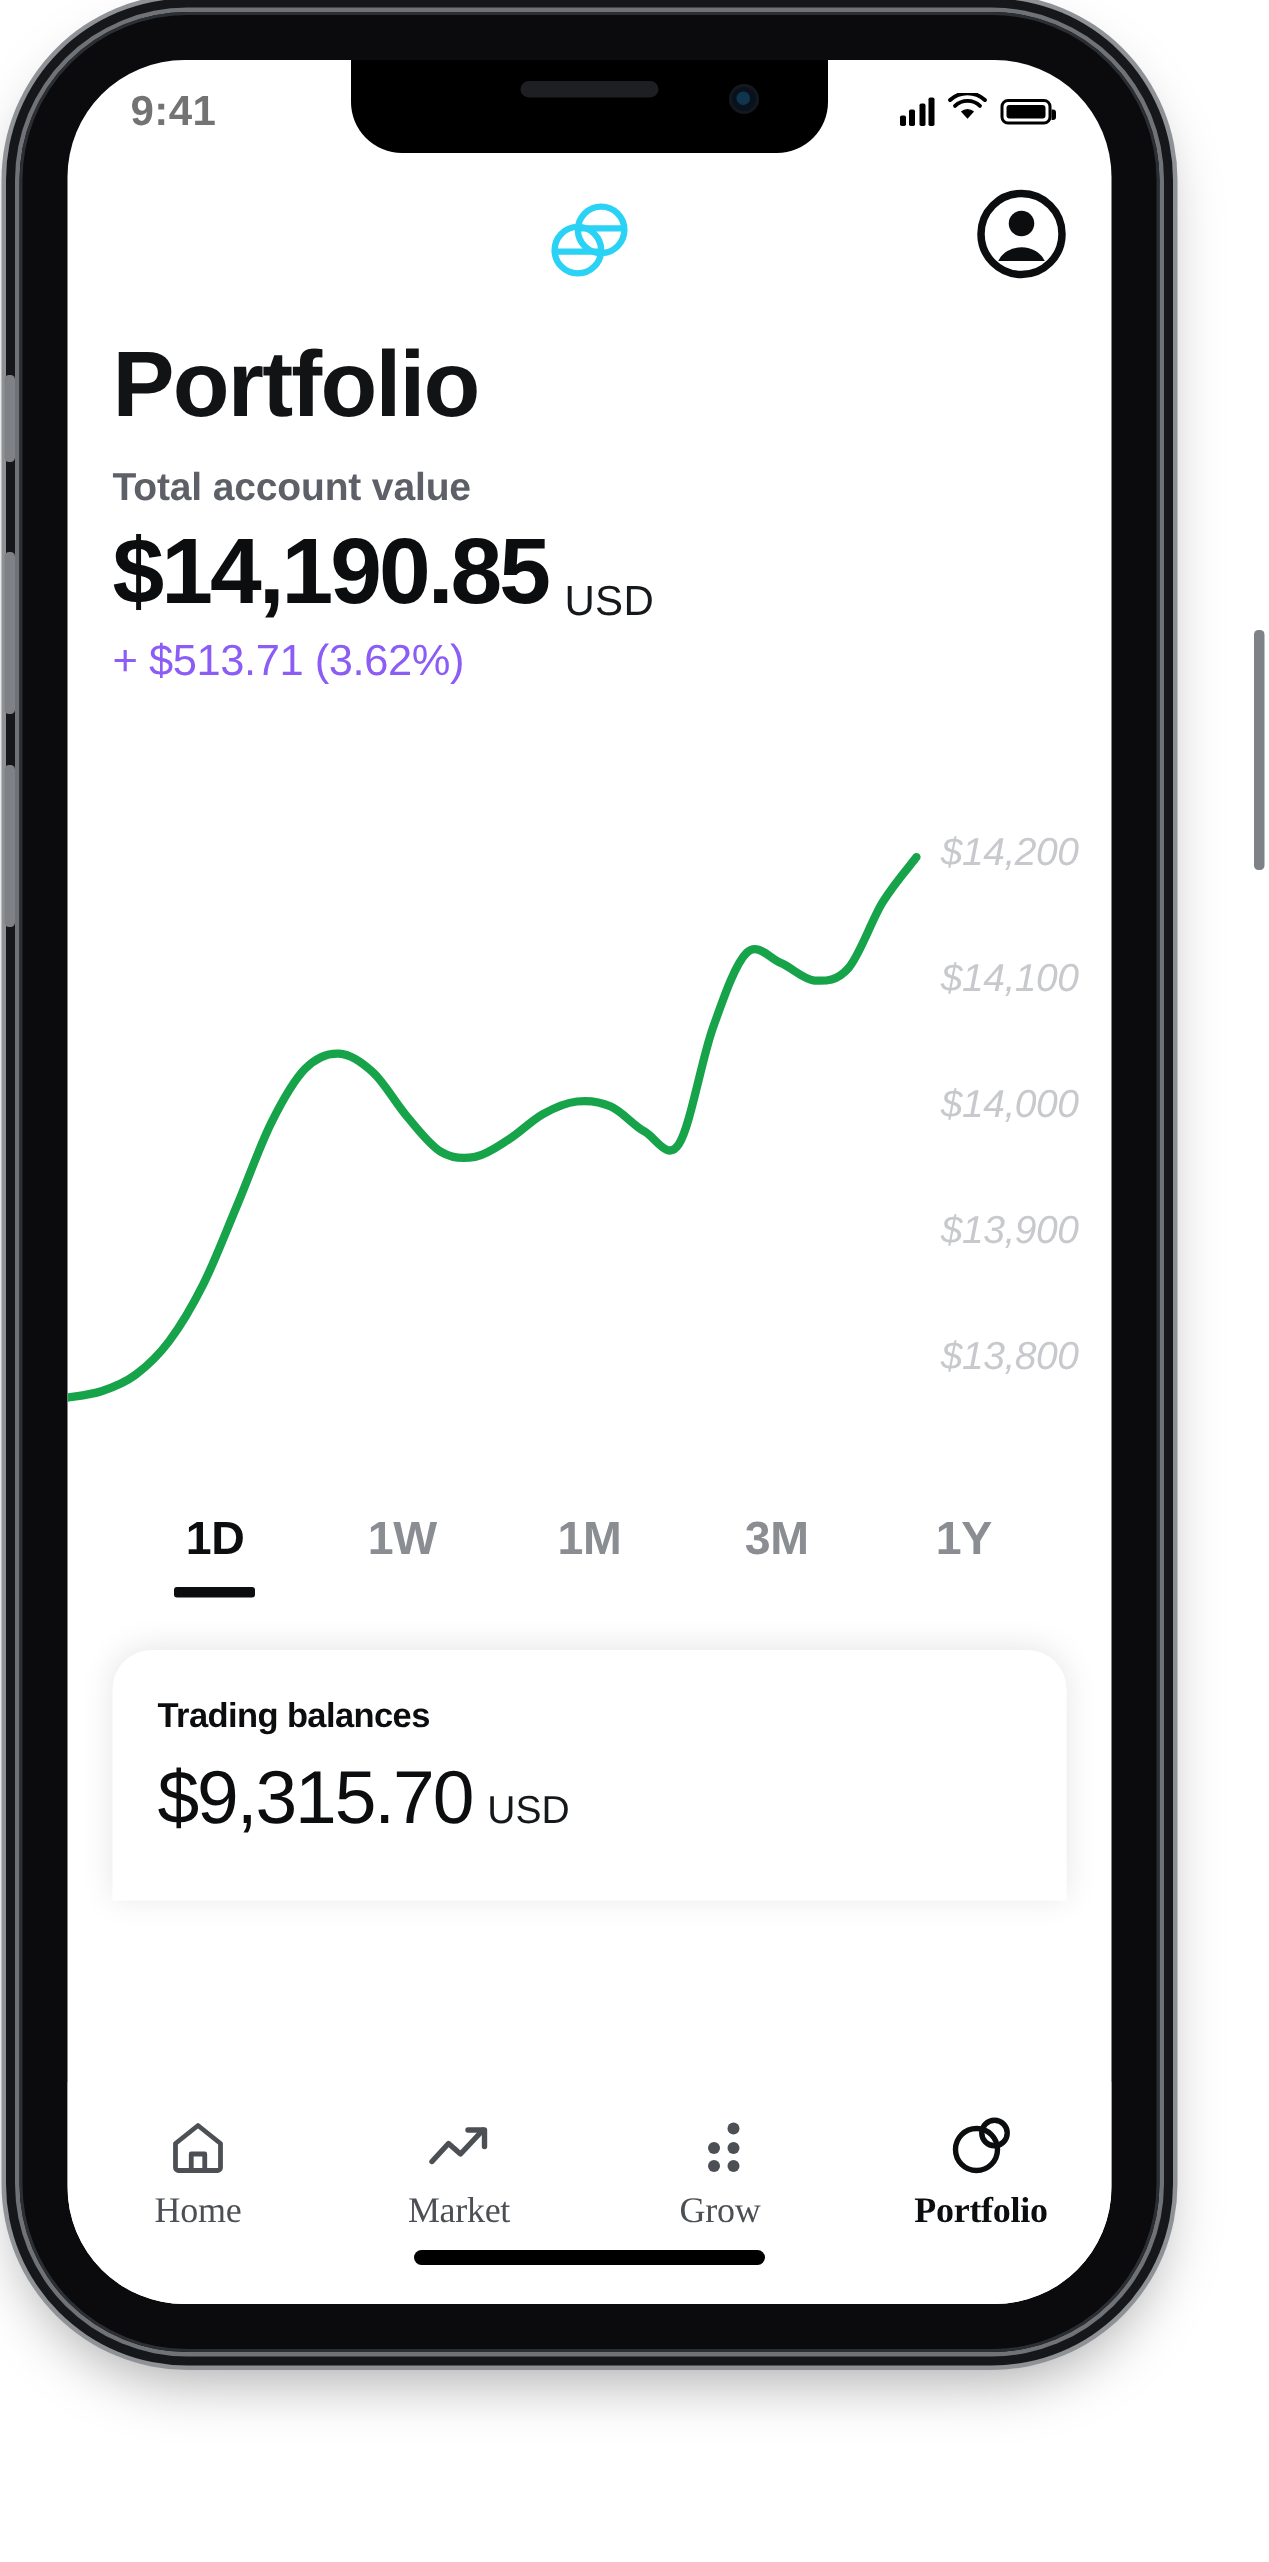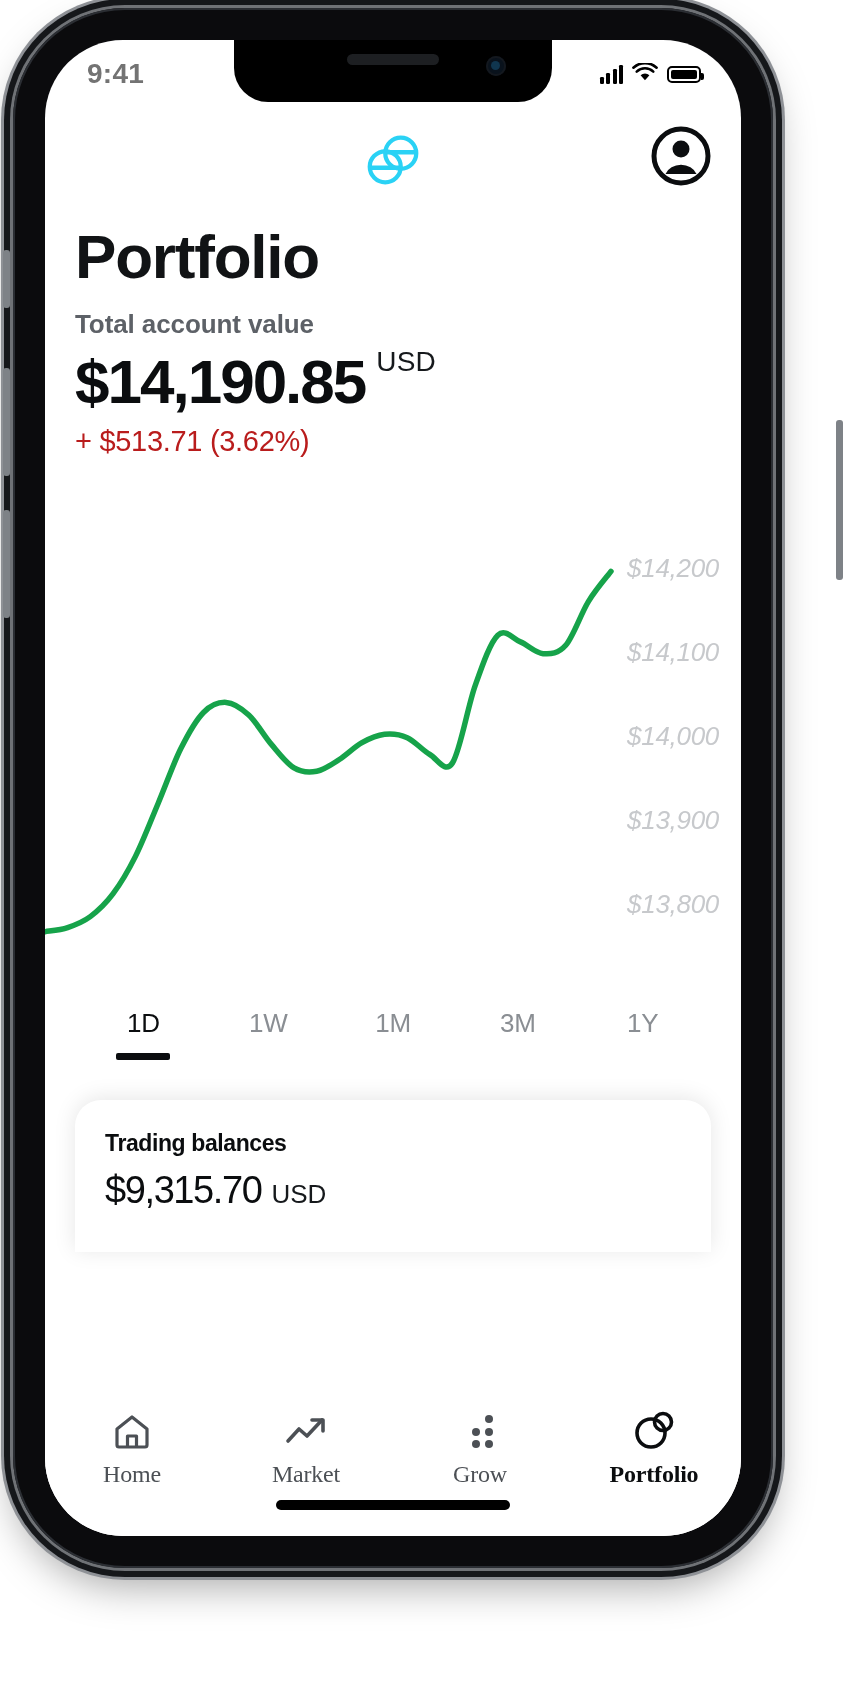--- a/index.html
+++ b/index.html
@@ -140,33 +140,33 @@
     font-size:62px; font-weight:700; color:#111315;
     letter-spacing:-1.2px; line-height:1.08;
   }
   .subtle-label {
     padding:18px 30px 0 30px;
     font-size:26px; font-weight:600; color:#5d6167;
     letter-spacing:-.1px;
   }
   .value-row {
     padding:6px 30px 0 30px;
-    display:flex; align-items:flex-start; gap:11px;
+    display:flex; align-items:flex-end; gap:11px;
   }
   .value-main {
     font-size:62px; font-weight:700; color:#0b0d0f;
     letter-spacing:-2px;
   }
   .value-cur {
     font-size:28px; font-weight:500; color:#16191c;
     letter-spacing:.2px;
   }
   .delta {
     padding:8px 30px 0 30px;
-    font-size:29px; font-weight:400; color:#b91c1c;
+    font-size:29px; font-weight:400; color:#8b5cf6;
     letter-spacing:-.3px;
   }
 
   
   .chart-wrap {
     position:relative;
     margin-top:48px;
     height:460px;
   }
   .chart-svg { position:absolute; left:0; top:0; width:100%; height:100%; }
@@ -182,21 +182,21 @@
   .range-tabs {
     display:flex; align-items:flex-start;
     padding:42px 36px 0 36px;
     height:120px;
   }
   .range-tab {
     flex:1; text-align:center;
     position:relative;
   }
   .range-tab .rt-label {
-    font-size:26px; font-weight:400; color:#8a8e93;
+    font-size:31px; font-weight:700; color:#8a8e93;
     letter-spacing:-.2px;
   }
   .range-tab.active .rt-label { color:#0b0d0f; }
   .range-tab .rt-underline { display:none; }
   .range-tab.active .rt-underline {
     display:block;
     margin:14px auto 0 auto;
     width:54px; height:7px;
     background:#0b0d0f; border-radius:2px;
   }
@@ -215,21 +215,21 @@
     min-height:150px;
   }
   .card-title {
     font-size:23px; font-weight:700; color:#0b0d0f;
     letter-spacing:-.4px;
   }
   .card-value-row {
     display:flex; align-items:baseline; gap:10px;
     margin-top:12px;
   }
-  .card-value { font-size:38px; font-weight:400; color:#0b0d0f; letter-spacing:-1.4px; }
+  .card-value { font-size:50px; font-weight:400; color:#0b0d0f; letter-spacing:-1.4px; }
   .card-cur   { font-size:26px; font-weight:500; color:#16191c; }
 
   
   .tabbar {
     position:absolute; left:0; bottom:0;
     width:100%; height:148px;
     background:#ffffff;
     display:flex; align-items:flex-start;
     padding-top:22px;
     z-index:20;

